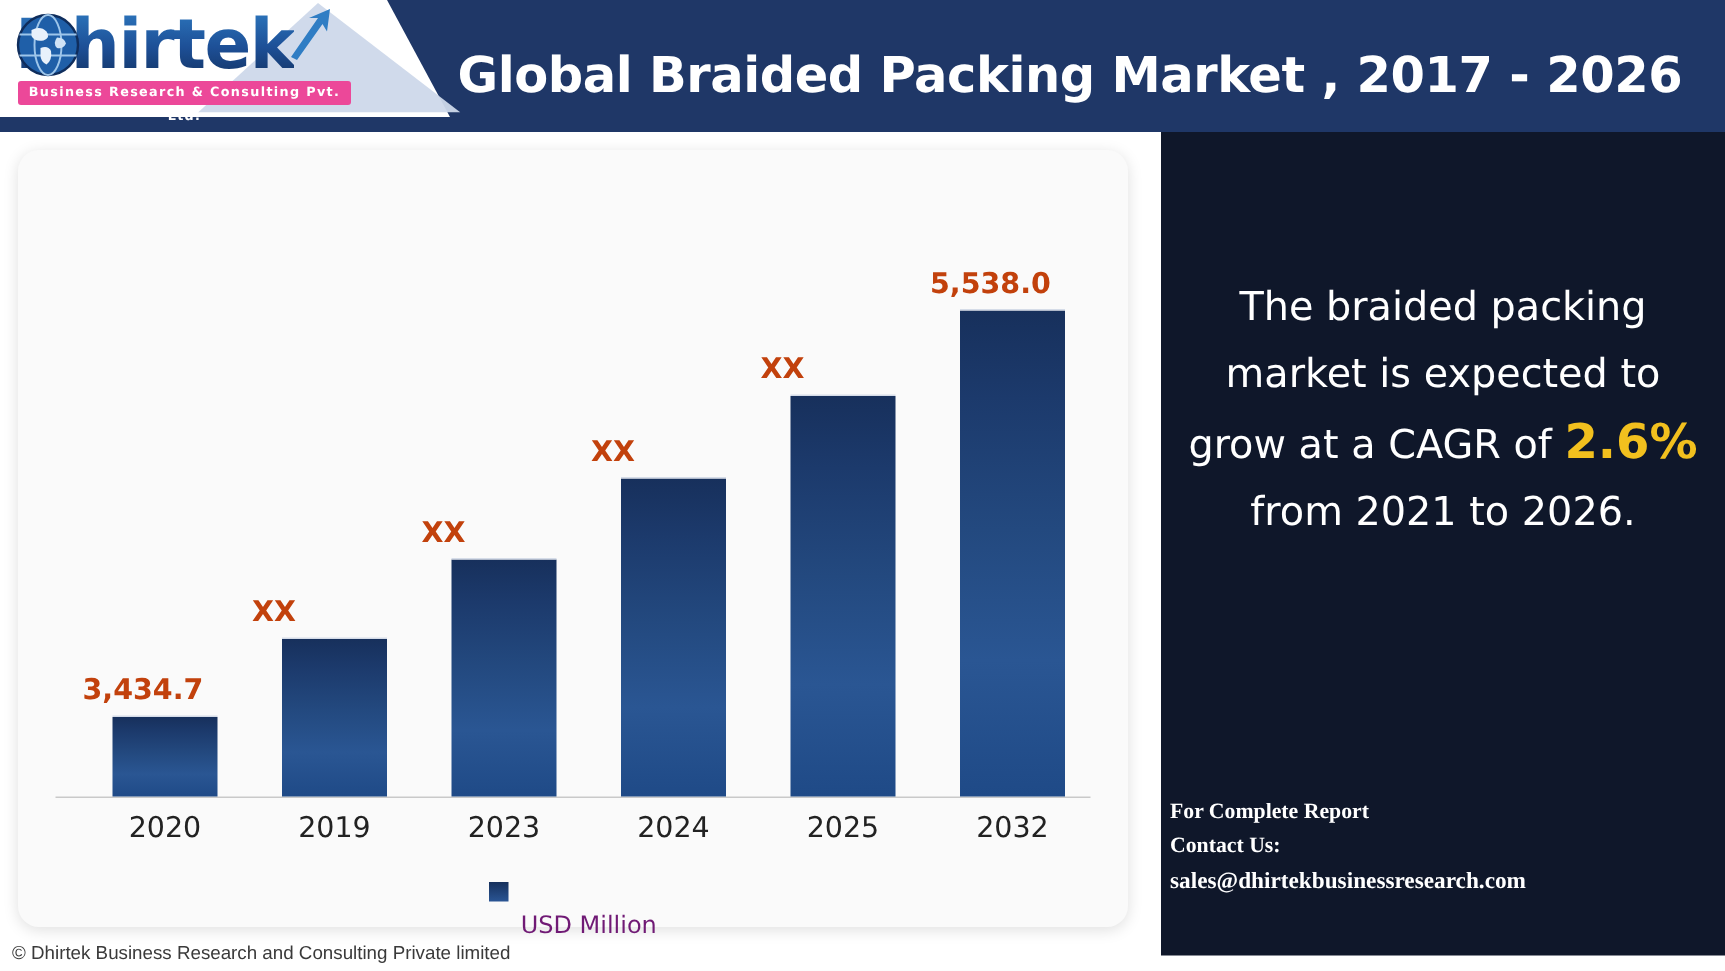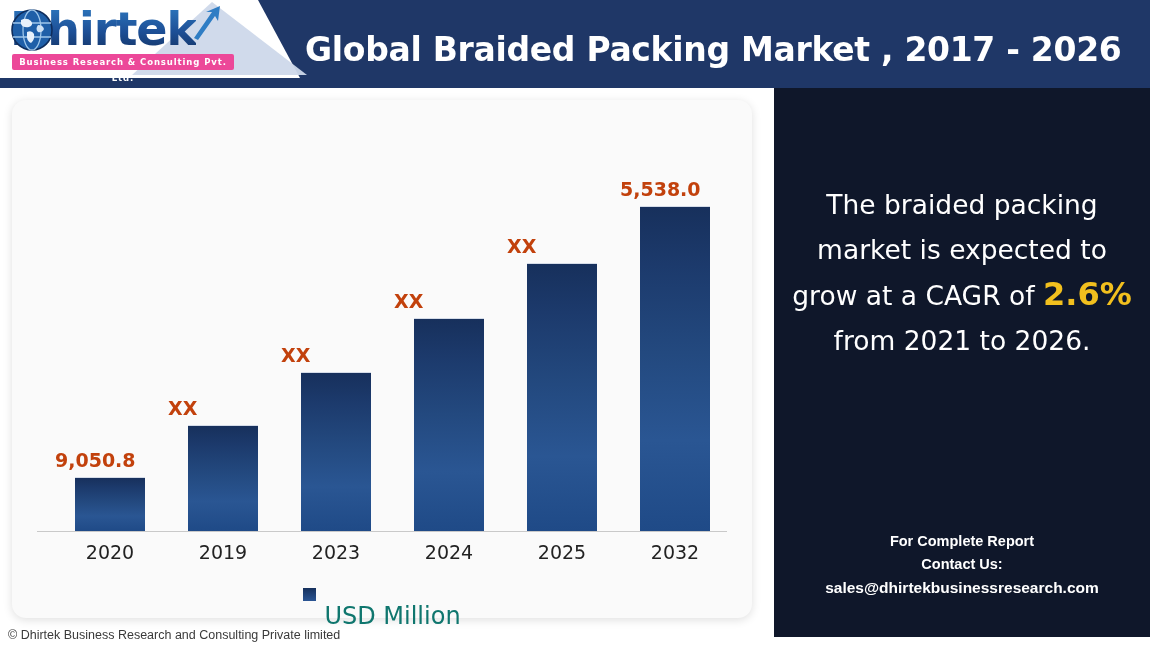--- a/index.html
+++ b/index.html
@@ -109,39 +109,39 @@
     position:absolute;left:0;top:480px;width:740px;height:28px;
     display:flex;align-items:center;justify-content:center;gap:8px;
   }
   .legend-swatch{
     width:13px;height:13px;
     background:linear-gradient(180deg,#16305c 0%,#2a5594 100%);
     display:inline-block;
   }
   .legend-text{
     font-family:"DejaVu Sans", sans-serif;
-    font-size:24px;color:#0f766e;margin-top:44px;
+    font-size:16px;color:#701a75;margin-top:44px;
   }
 
   
   .right-panel{
     position:absolute;left:774px;top:88px;width:376px;height:549px;
     background:#0f172a;
   }
   .panel-headline{
     position:absolute;left:14px;top:94px;width:348px;
     text-align:center;color:#ffffff;
     font-family:"DejaVu Sans", sans-serif;
     font-size:26.5px;line-height:45px;font-weight:400;
   }
   .cagr{color:#f2c01e;font-weight:bold;font-size:32px;}
   .panel-contact{
     position:absolute;left:6px;top:442px;width:364px;
-    text-align:center;color:#ffffff;
-    font-family:Liberation Sans, sans-serif;
+    text-align:left;color:#ffffff;
+    font-family:Liberation Serif, serif;
     font-size:14.5px;font-weight:bold;line-height:23px;
   }
   .panel-contact .mail{font-size:15.5px;}
 
   
   .footer{
     position:absolute;left:8px;top:628px;
     font-family:"Liberation Sans", sans-serif;
     font-size:12.5px;color:#3a3a3a;white-space:nowrap;
   }
@@ -177,21 +177,21 @@
     </div>
 
     <div class="header-title">Global Braided Packing Market , 2017 - 2026</div>
   </div>
 
   <div class="chart-card">
     <div class="plot">
       <div class="axis-line"></div>
       <div class="bars" id="bars-layer">
           <div class="bar" style="left: 63px; height: 53.1443px; bottom: 9px;"></div>
-          <div class="bar-label" style="left: 43px; top: 348.856px;">9,050.8</div>
+          <div class="bar-label" style="left: 43px; top: 348.856px;">3,434.7</div>
           <div class="bar" style="left: 176px; height: 105.477px; bottom: 9px;"></div>
           <div class="bar-label" style="left: 156px; top: 296.523px;">XX</div>
           <div class="bar" style="left: 289px; height: 158.216px; bottom: 9px;"></div>
           <div class="bar-label" style="left: 269px; top: 243.784px;">XX</div>
           <div class="bar" style="left: 402px; height: 212.172px; bottom: 9px;"></div>
           <div class="bar-label" style="left: 382px; top: 189.828px;">XX</div>
           <div class="bar" style="left: 515px; height: 267.344px; bottom: 9px;"></div>
           <div class="bar-label" style="left: 495px; top: 134.656px;">XX</div>
           <div class="bar" style="left: 628px; height: 323.734px; bottom: 9px;"></div>
           <div class="bar-label" style="left: 608px; top: 78.2659px;">5,538.0</div>

